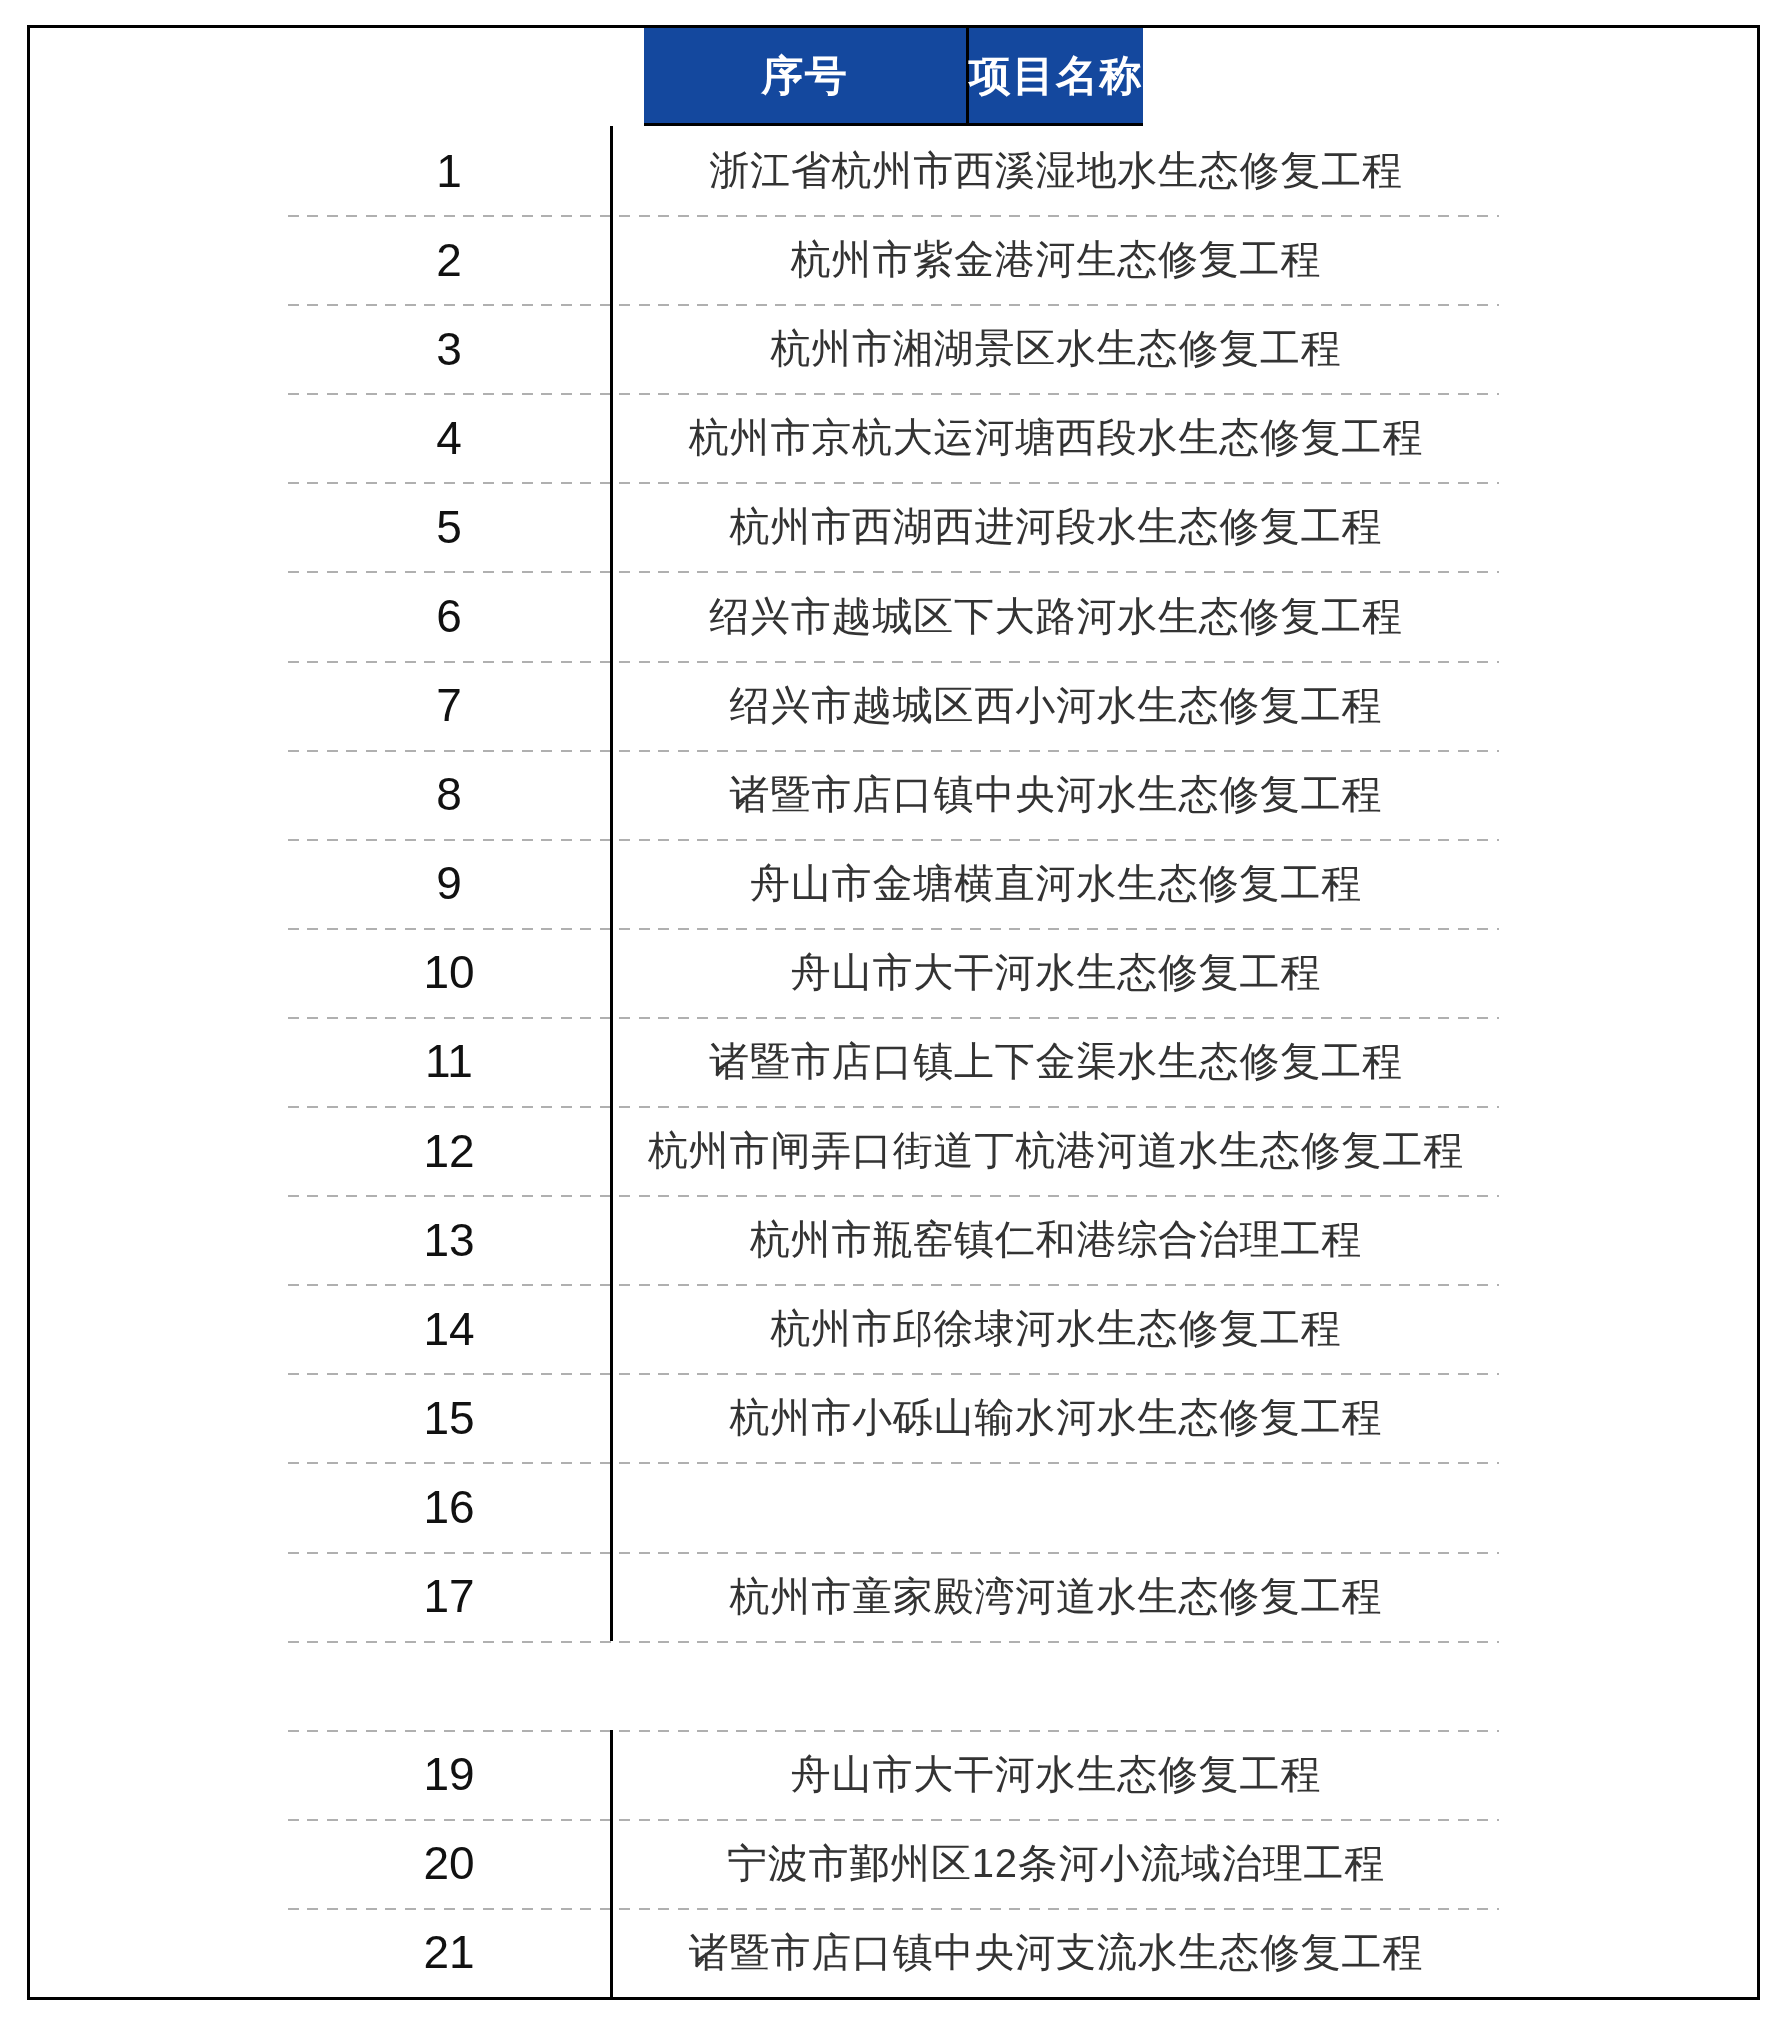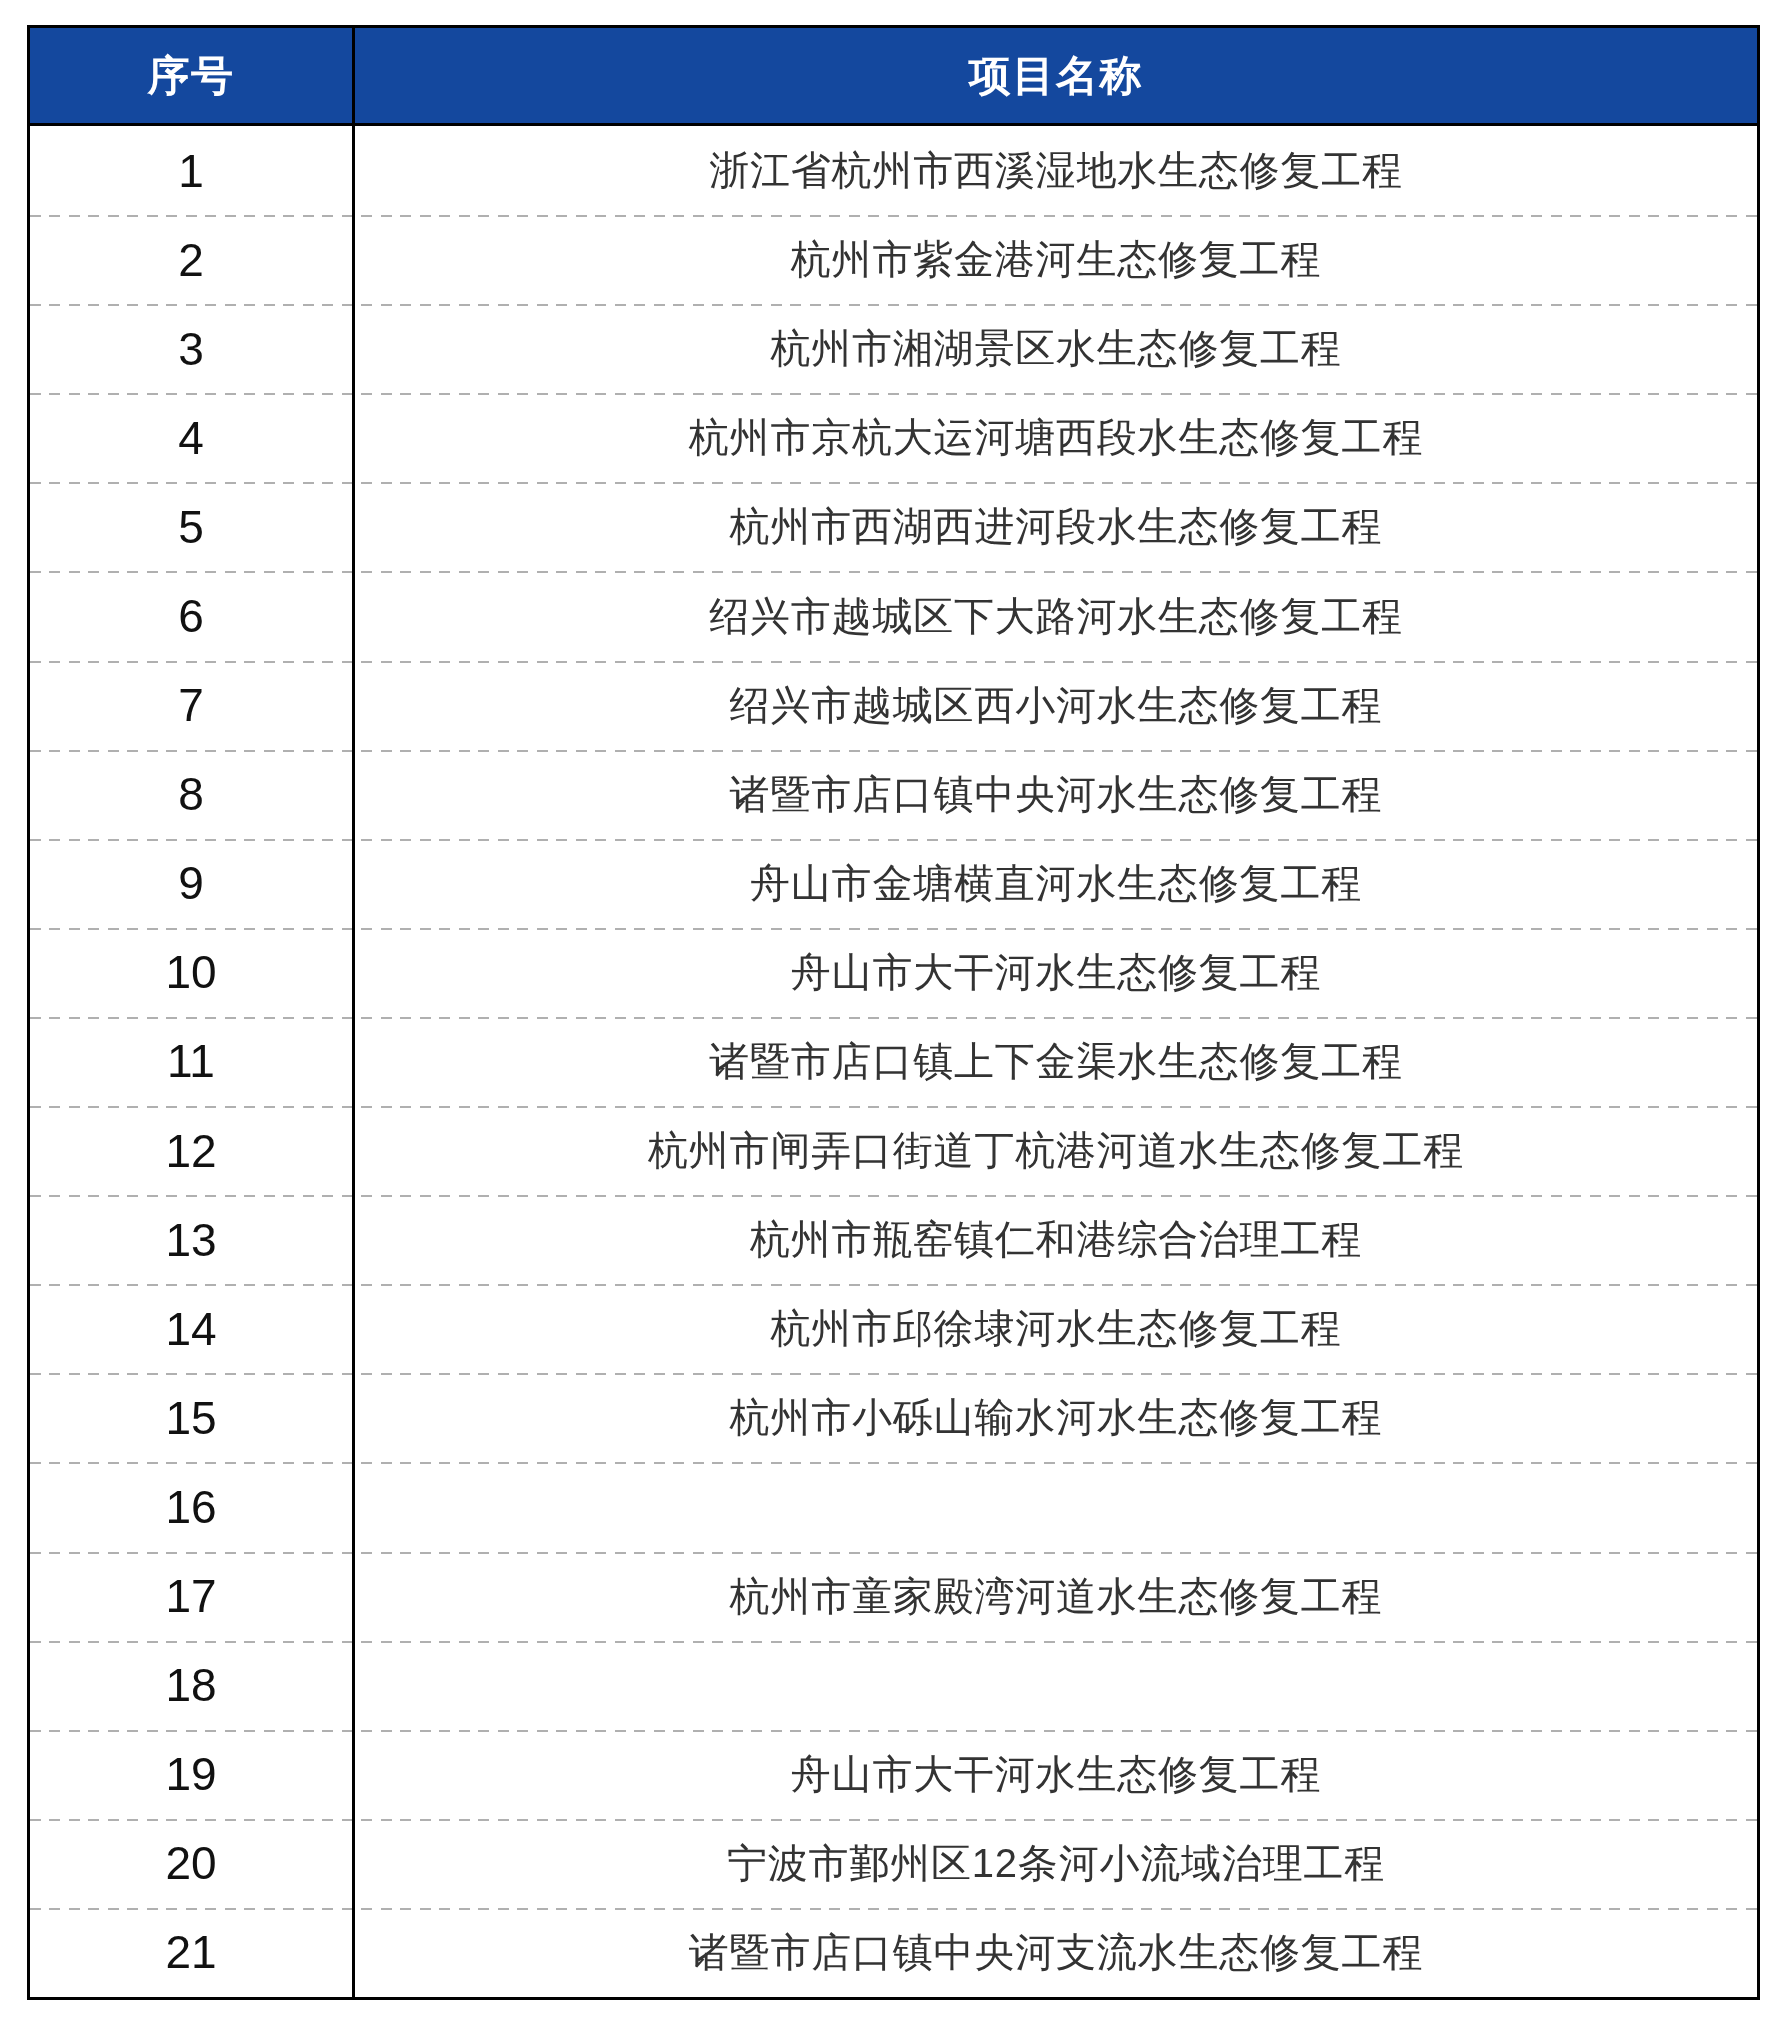--- a/index.html
+++ b/index.html
@@ -25,20 +25,21 @@
   .table {
     position: absolute;
     left: 27px;
     top: 25px;
     width: 1733px;
     height: 1975px;
     border: 3.3px solid var(--border);
     display: flex;
     flex-direction: column;
     background: #ffffff;
+    align-items: center;
   }
   .thead {
     height: 98px;
     flex: 0 0 98px;
     display: flex;
     background: var(--header-bg);
     border-bottom: 3.3px solid var(--border);
   }
   .th {
     display: flex;
@@ -183,21 +184,20 @@
   <div class="tr">
     <div class="td col-num">16</div>
   </div>
 
   <div class="tr">
     <div class="td col-num">17</div>
     <div class="td col-name">杭州市童家殿湾河道水生态修复工程</div>
   </div>
 
   <div class="tr">
-    <div class="td col-num">18</div>
   </div>
 
   <div class="tr">
     <div class="td col-num">19</div>
     <div class="td col-name">舟山市大干河水生态修复工程</div>
   </div>
 
   <div class="tr">
     <div class="td col-num">20</div>
     <div class="td col-name">宁波市鄞州区12条河小流域治理工程</div>

